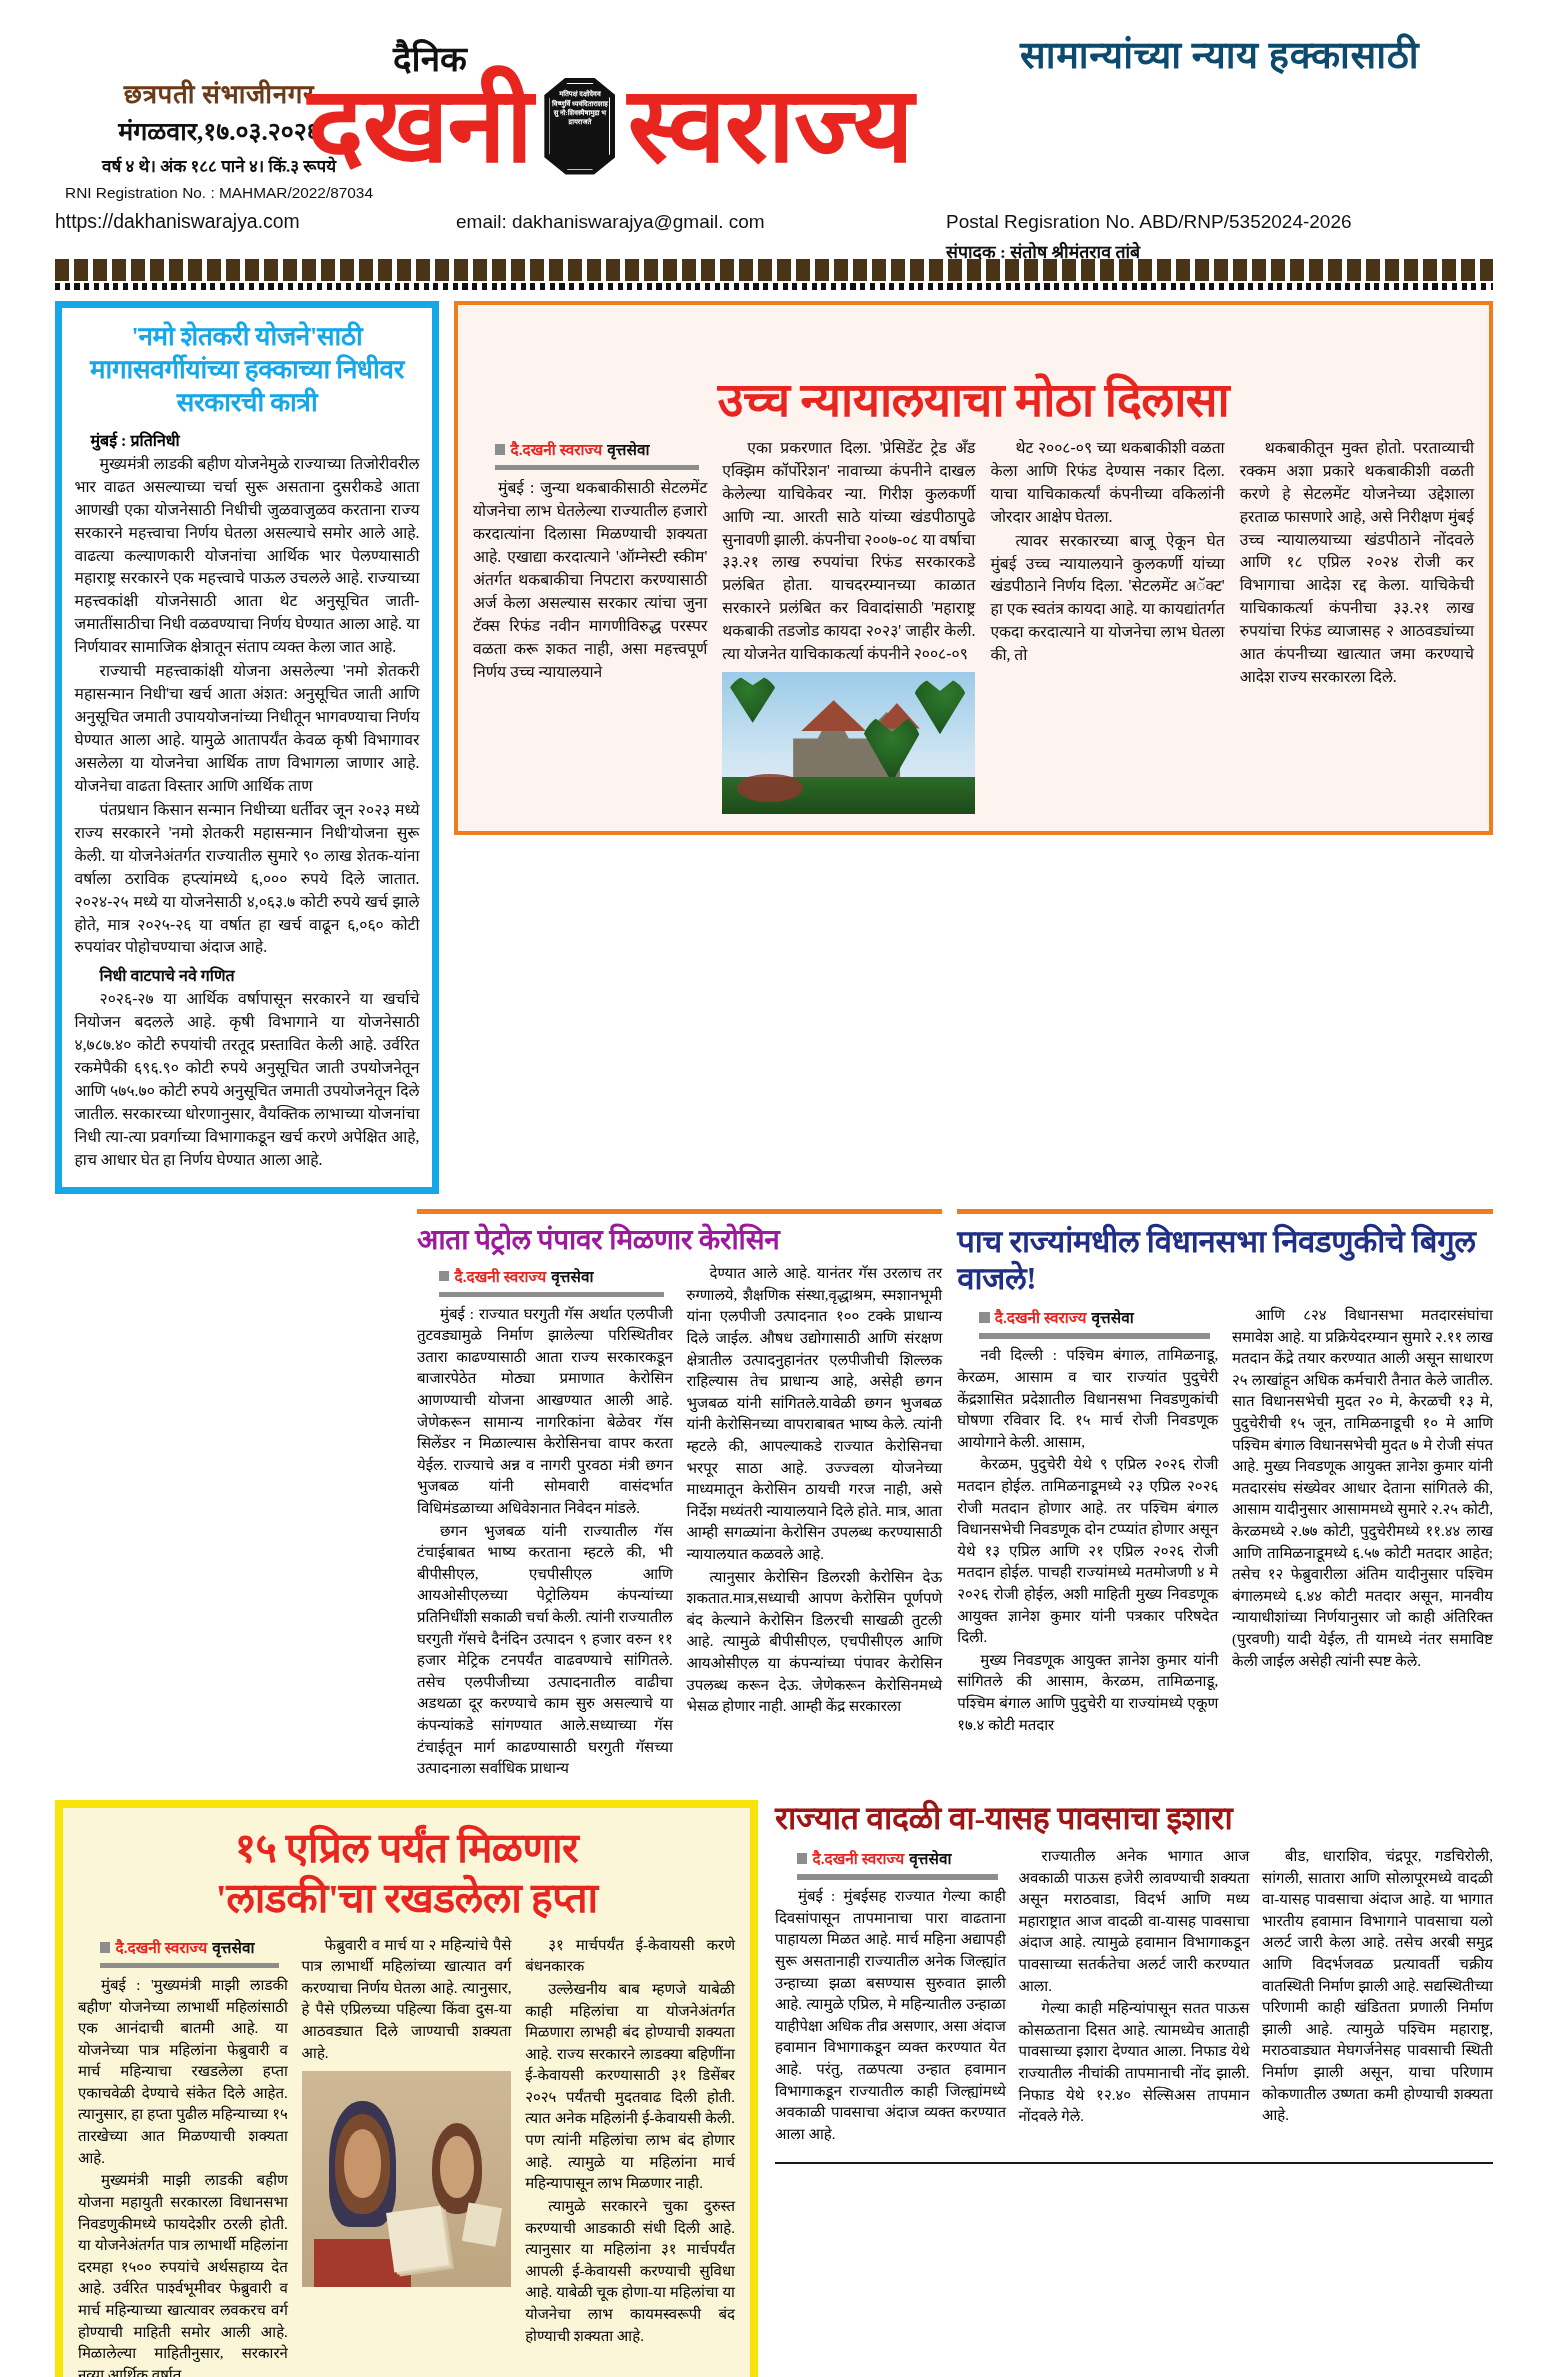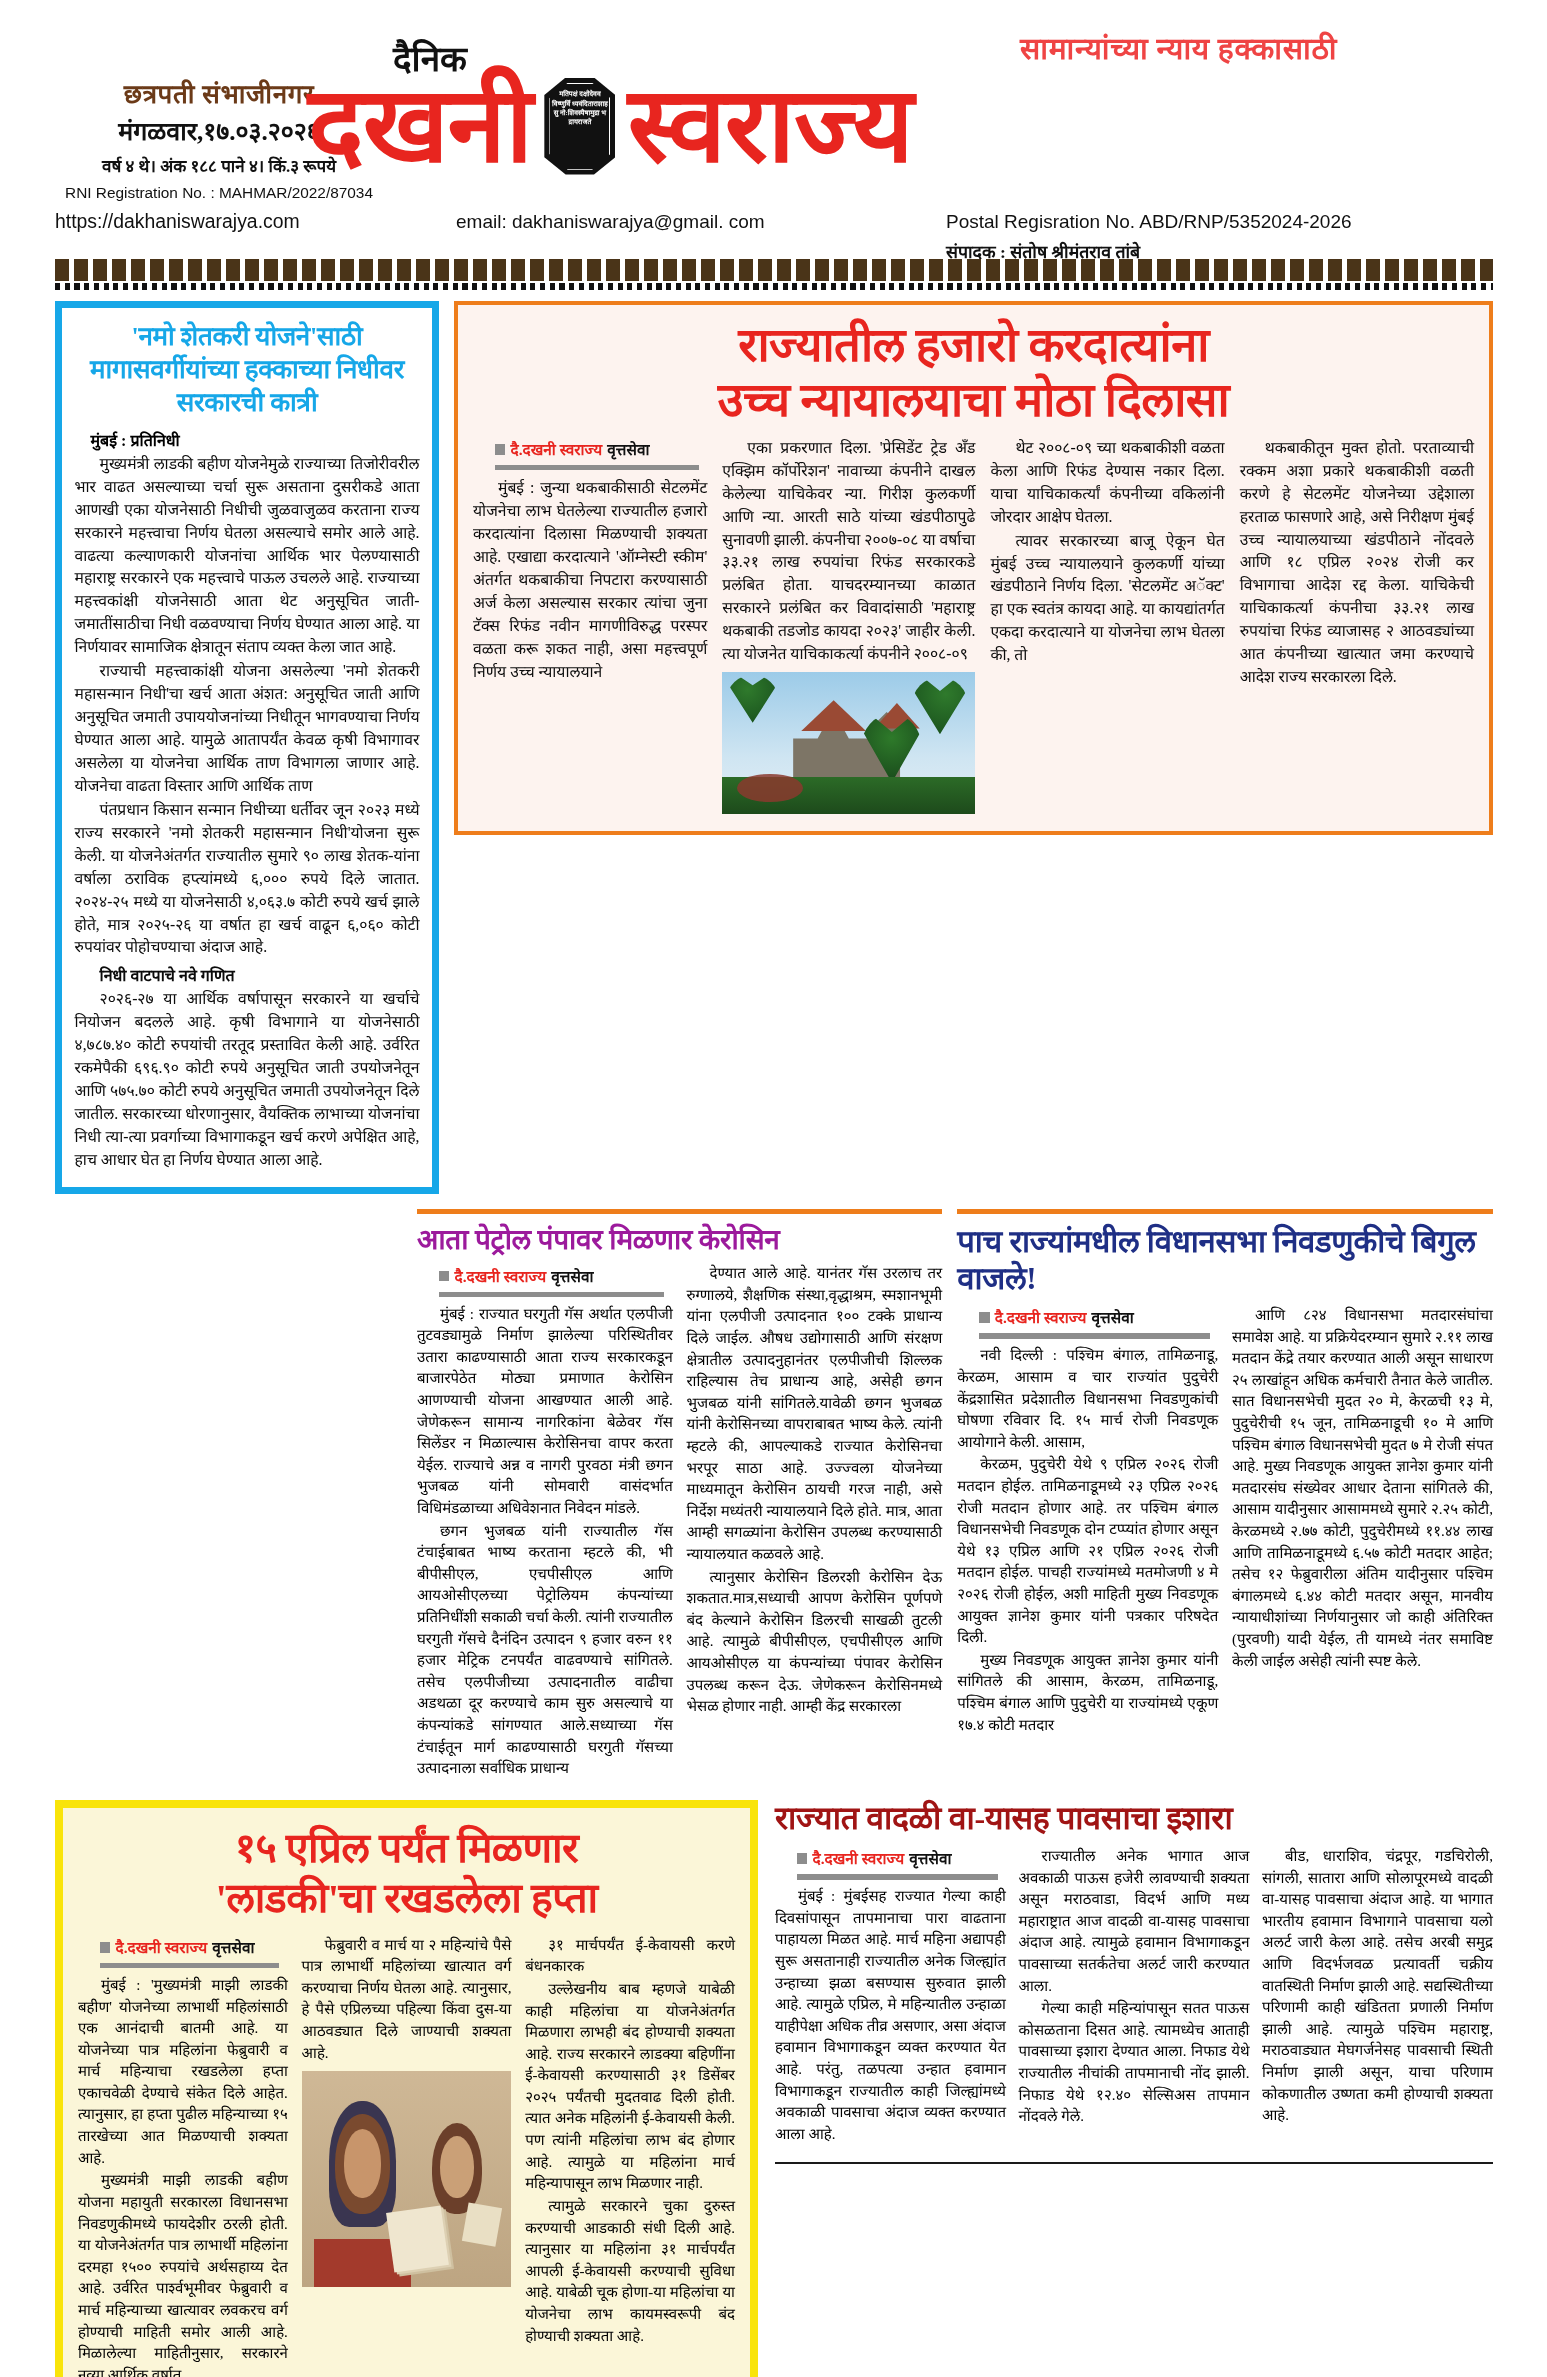--- a/index.html
+++ b/index.html
@@ -63,23 +63,23 @@
     font-family: "Liberation Sans", sans-serif;
     font-size: 15.4px;
     margin-top: 6.8px;
     white-space: nowrap;
   }
 
   .mh-tagline {
     position: absolute;
     left: 1020px;
     top: 27px;
-    font-size: 30px;
+    font-size: 38px;
     font-weight: 700;
-    color: #ef4444;
+    color: #0c4a6e;
     letter-spacing: 0.6px;
   }
 
   .mh-dainik {
     position: absolute;
     left: 393px;
     top: 34px;
     font-size: 35px;
     font-weight: 700;
     color: #111;
@@ -527,21 +527,21 @@
           <p>मुख्यमंत्री लाडकी बहीण योजनेमुळे राज्याच्या तिजोरीवरील भार वाढत असल्याच्या चर्चा सुरू असताना दुसरीकडे आता आणखी एका योजनेसाठी निधीची जुळवाजुळव करताना राज्य सरकारने महत्त्वाचा निर्णय घेतला असल्याचे समोर आले आहे. वाढत्या कल्याणकारी योजनांचा आर्थिक भार पेलण्यासाठी महाराष्ट्र सरकारने एक महत्त्वाचे पाऊल उचलले आहे. राज्याच्या महत्त्वकांक्षी योजनेसाठी आता थेट अनुसूचित जाती-जमातींसाठीचा निधी वळवण्याचा निर्णय घेण्यात आला आहे. या निर्णयावर सामाजिक क्षेत्रातून संताप व्यक्त केला जात आहे.</p>
           <p>राज्याची महत्त्वाकांक्षी योजना असलेल्या 'नमो शेतकरी महासन्मान निधी'चा खर्च आता अंशत: अनुसूचित जाती आणि अनुसूचित जमाती उपाययोजनांच्या निधीतून भागवण्याचा निर्णय घेण्यात आला आहे. यामुळे आतापर्यंत केवळ कृषी विभागावर असलेला या योजनेचा आर्थिक ताण विभागला जाणार आहे. योजनेचा वाढता विस्तार आणि आर्थिक ताण</p>
           <p>पंतप्रधान किसान सन्मान निधीच्या धर्तीवर जून २०२३ मध्ये राज्य सरकारने 'नमो शेतकरी महासन्मान निधी'योजना सुरू केली. या योजनेअंतर्गत राज्यातील सुमारे ९० लाख शेतक-यांना वर्षाला ठराविक हप्त्यांमध्ये ६,००० रुपये दिले जातात. २०२४-२५ मध्ये या योजनेसाठी ४,०६३.७ कोटी रुपये खर्च झाले होते, मात्र २०२५-२६ या वर्षात हा खर्च वाढून ६,०६० कोटी रुपयांवर पोहोचण्याचा अंदाज आहे.</p>
           <div class="subhead">निधी वाटपाचे नवे गणित</div>
           <p>२०२६-२७ या आर्थिक वर्षापासून सरकारने या खर्चाचे नियोजन बदलले आहे. कृषी विभागाने या योजनेसाठी ४,७८७.४० कोटी रुपयांची तरतूद प्रस्तावित केली आहे. उर्वरित रकमेपैकी ६९६.९० कोटी रुपये अनुसूचित जाती उपयोजनेतून आणि ५७५.७० कोटी रुपये अनुसूचित जमाती उपयोजनेतून दिले जातील. सरकारच्या धोरणानुसार, वैयक्तिक लाभाच्या योजनांचा निधी त्या-त्या प्रवर्गाच्या विभागाकडून खर्च करणे अपेक्षित आहे, हाच आधार घेत हा निर्णय घेण्यात आला आहे.</p>
         </div>
       </section>
 
       <section class="lead">
         <h1 class="lead-head">
-          <span>राज्यातील हजारो करदात्यांना</span><br>
+          <br>
           <span>उच्च न्यायालयाचा मोठा दिलासा</span>
         </h1>
 
         <div class="lead-cols">
 
           <div class="lead-col">
             <div class="byline">
               <span class="sq"></span>
               <span class="red">दै.दखनी स्वराज्य</span>
               <span class="blk">वृत्तसेवा</span>

